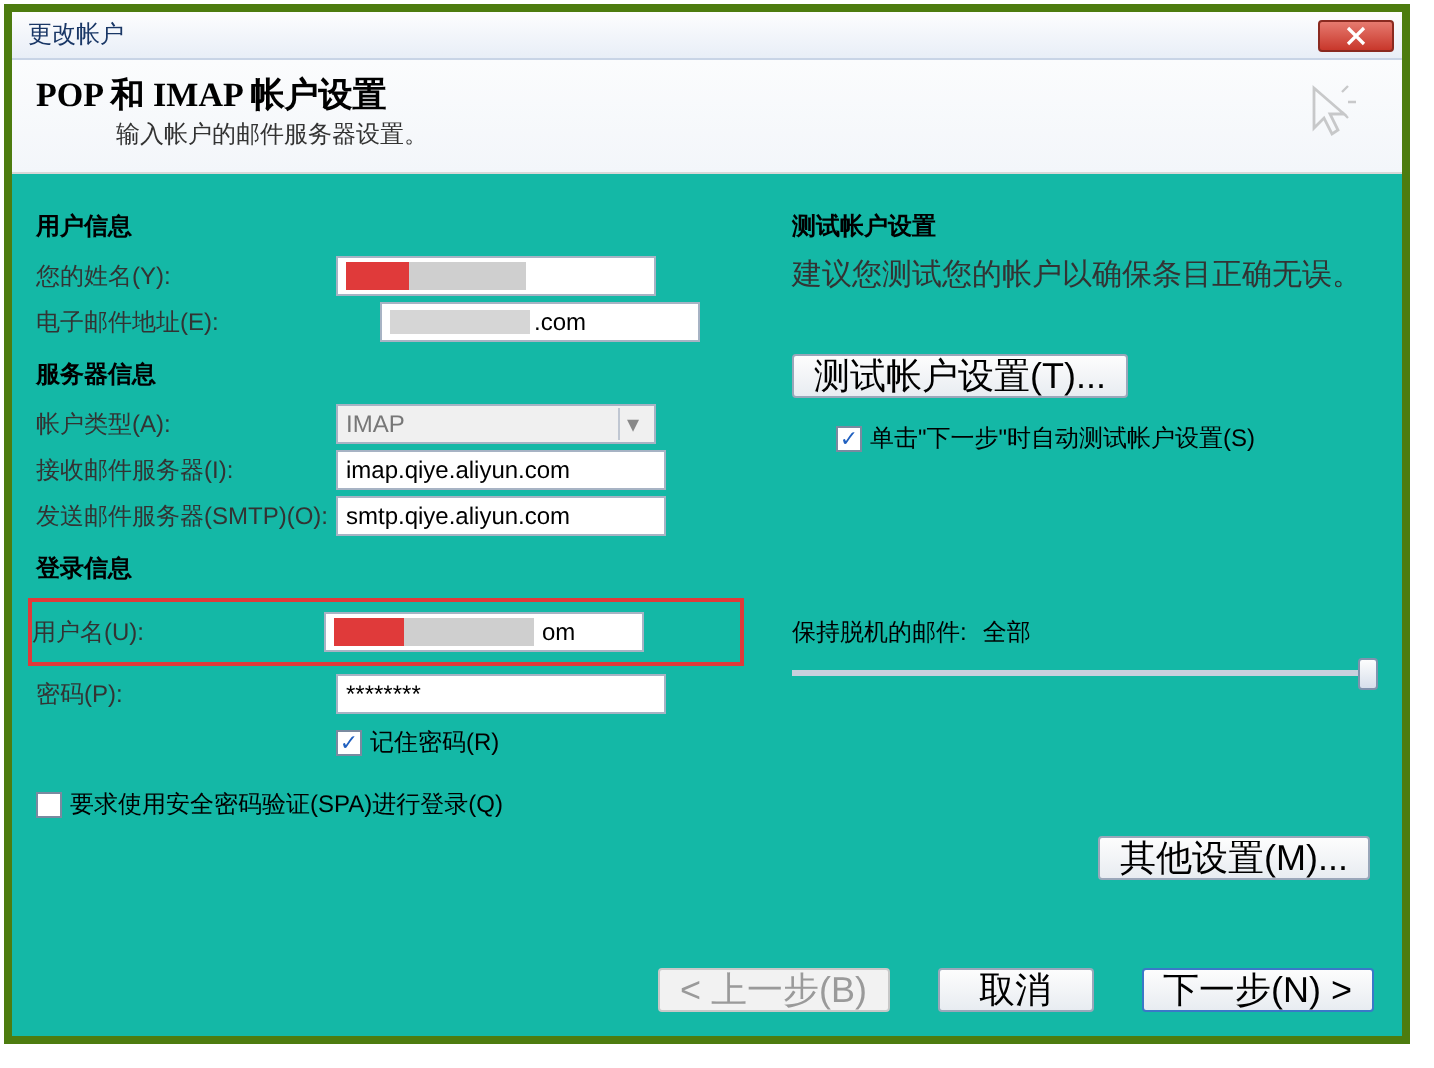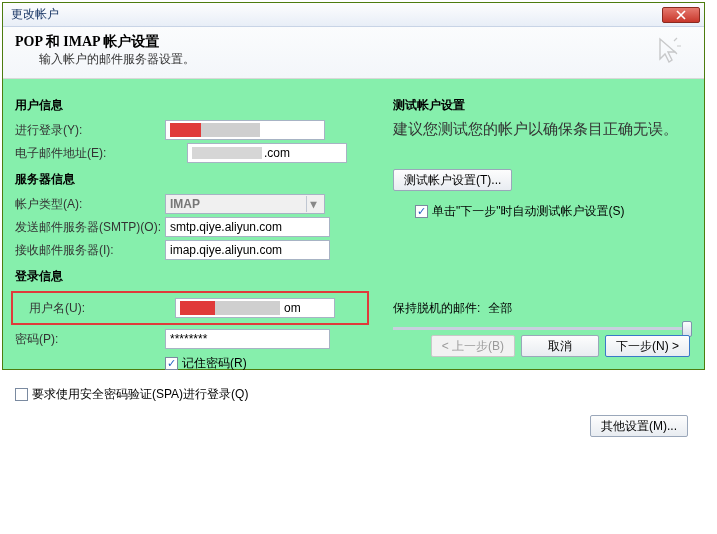--- a/index.html
+++ b/index.html
@@ -8,25 +8,25 @@
     padding: 0;
     font-family: "Microsoft YaHei", Tahoma, sans-serif;
     font-size: 12px;
     background: #fff;
     width: 717px;
     height: 534px;
     overflow: hidden;
     position: relative;
   }
   .window {
-    border: 1px solid #4d7c0f;
+    border: 4px solid #4d7c0f;
     width: 703px;
-    height: 368px;
+    height: 520px;
     position: relative;
-    background: #86efac;
+    background: #14b8a6;
     margin: 2px;
   }
   .titlebar {
     height: 24px;
     background: linear-gradient(#fdfdfe, #e8eef7);
     border-bottom: 1px solid #c8d4e6;
     display: flex;
     align-items: center;
     justify-content: space-between;
     padding: 0 4px 0 8px;
@@ -44,22 +44,22 @@
   .close-btn svg { width: 10px; height: 10px; }
   .header-section {
     padding: 6px 12px 10px 12px;
     border-bottom: 1px solid #d8d8d8;
     background: linear-gradient(#fbfcfd, #f3f6fa);
     display: flex;
     justify-content: space-between;
     align-items: center;
   }
   .header-left {}
-  .header-title { font-weight: bold; font-size: 14px; font-family: SimSun, serif; }
-  .header-sub { margin-left: 24px; font-size: 12px; color: #333; font-family: SimSun, serif; }
+  .header-title { font-weight: bold; font-size: 17px; font-family: SimSun, serif; }
+  .header-sub { margin-left: 40px; font-size: 12px; color: #333; font-family: SimSun, serif; }
   .cursor-icon { width: 32px; height: 32px; opacity: 0.5; margin-right: 8px;}
   .content {
     display: flex;
     padding: 10px 12px 8px 12px;
     gap: 20px;
   }
   .left-col { flex: 0 0 350px; }
   .right-col { flex: 1; padding-left: 8px; }
   .section-title { font-weight: bold; font-size: 12px; margin: 8px 0 6px 0; }
   .row {
@@ -81,21 +81,20 @@
     flex: 0 0 160px;
     height: 20px;
     border: 1px solid #a7b3c4;
     background: #f0f0f0;
     color: #777;
     display: flex;
     align-items: center;
     justify-content: space-between;
     padding: 0 4px;
     font-size: 12px;
-    font-weight: bold;
   }
   .select-arrow {
     width: 14px; height: 16px;
     border-left: 1px solid #c0c7d2;
     display: flex; align-items: center; justify-content: center;
     color: #888;
   }
   .redacted-bar {
     display: inline-block;
     height: 14px;
@@ -105,21 +104,21 @@
   }
   .redacted-gray {
     display: inline-block;
     height: 12px;
     background: #d6d6d6;
     width: 70px;
     vertical-align: middle;
   }
   .highlight-box {
     border: 2px solid #e03a3a;
-    padding: 2px 16px;
+    padding: 2px 0;
     margin: 4px -4px;
   }
   .checkbox-row {
     display: flex;
     align-items: center;
     margin: 6px 0;
     gap: 4px;
   }
   .checkbox {
     width: 13px; height: 13px;
@@ -128,21 +127,21 @@
     display: inline-flex;
     align-items: center; justify-content: center;
     font-size: 11px;
     color: #2060c0;
   }
   .right-text { font-size: 15px; color: #333; margin: 4px 0; }
   .btn {
     border: 1px solid #9aa7ba;
     background: linear-gradient(#fdfdfd, #e8ecf1);
     padding: 2px 10px;
-    font-size: 12px;
+    font-size: 18px;
     cursor: pointer;
     height: 22px;
     display: inline-flex;
     align-items: center;
     border-radius: 2px;
   }
   .btn.disabled {
     color: #9a9a9a;
     background: #f2f2f2;
     border-color: #c8c8c8;
@@ -172,21 +171,21 @@
     position: absolute;
     right: 16px;
     top: 412px;
     padding-left: 21px;
   }
   .footer {
     position: absolute;
     bottom: 12px;
     right: 14px;
     display: flex;
-    gap: 6px;
+    gap: 24px;
   }
   .footer .btn { min-width: 78px; justify-content: center; }
   .btn.primary-outline {
     border: 1px solid #3a78c8;
   }
   .user-input-content {
     display: flex; align-items: center; gap: 4px;
   }
 </style>
 </head>
@@ -211,21 +210,21 @@
       <path d="M8 4 L8 24 L13 19 L17 27 L20 25 L16 17 L23 17 Z" fill="none" stroke="#999" stroke-width="1.4"></path>
       <path d="M22 6 L25 3 M25 11 L29 11 M22 16 L25 19" stroke="#999" stroke-width="1.2"></path>
     </svg>
   </div>
 
   <div class="content">
     <div class="left-col">
 
       <div class="section-title">用户信息</div>
       <div class="row">
-        <div class="label">进行登录(Y):</div>
+        <div class="label">您的姓名(Y):</div>
         <div class="input">
           <span class="redacted-bar"></span>
         </div>
       </div>
       <div class="row">
         <div class="label">电子邮件地址(E):</div>
         <div class="input" style="display:flex;align-items:center;gap:2px;margin-left:22px;">
           <span class="redacted-gray"></span>
           <span>.com</span>
         </div>
@@ -233,26 +232,26 @@
 
       <div class="section-title">服务器信息</div>
       <div class="row">
         <div class="label">帐户类型(A):</div>
         <div class="select">
           <span>IMAP</span>
           <span class="select-arrow">▾</span>
         </div>
       </div>
       <div class="row">
+        <div class="label">接收邮件服务器(I):</div>
+        <input class="input" value="imap.qiye.aliyun.com" style="">
+      </div>
+      <div class="row">
         <div class="label">发送邮件服务器(SMTP)(O):</div>
         <input class="input" value="smtp.qiye.aliyun.com" style="">
-      </div>
-      <div class="row">
-        <div class="label">接收邮件服务器(I):</div>
-        <input class="input" value="imap.qiye.aliyun.com" style="">
       </div>
 
       <div class="section-title">登录信息</div>
 
       <div class="highlight-box">
         <div class="row">
           <div class="label" style="width:146px">用户名(U):</div>
           <div class="input user-input-content">
             <span class="redacted-bar" style="width:100px"></span>
             <span>om</span>

